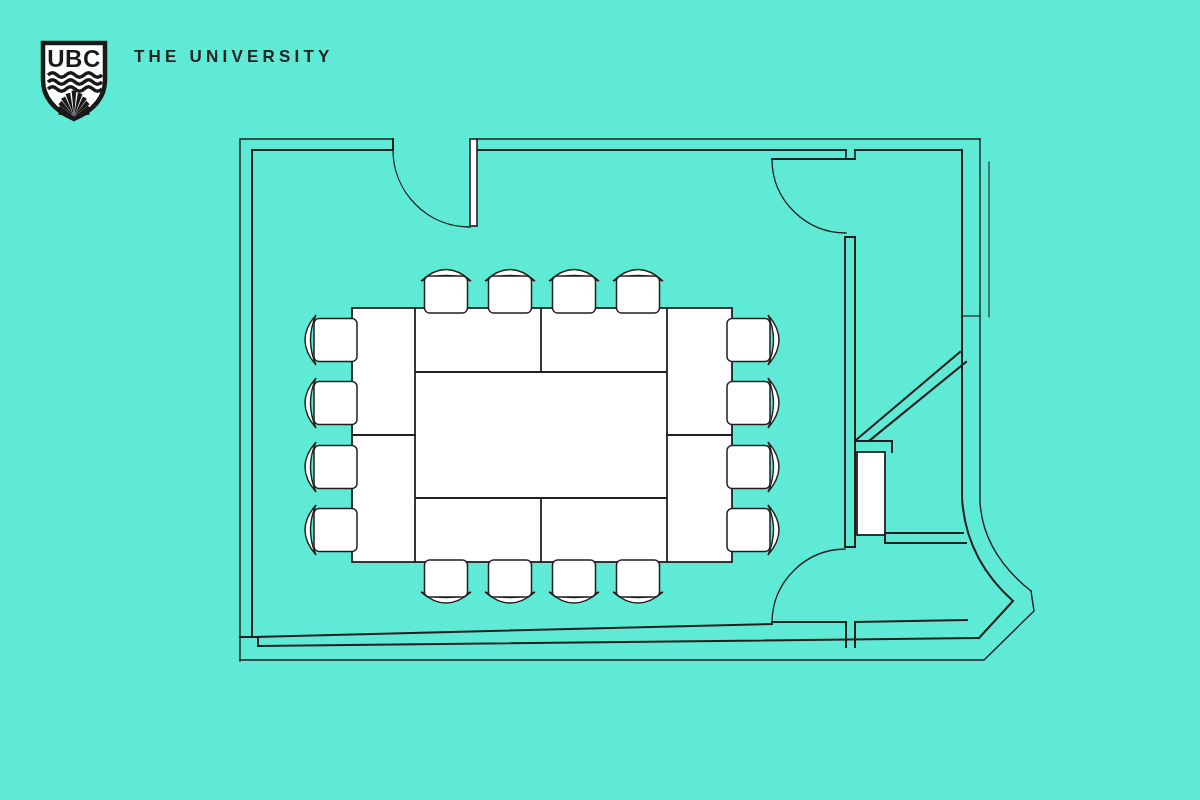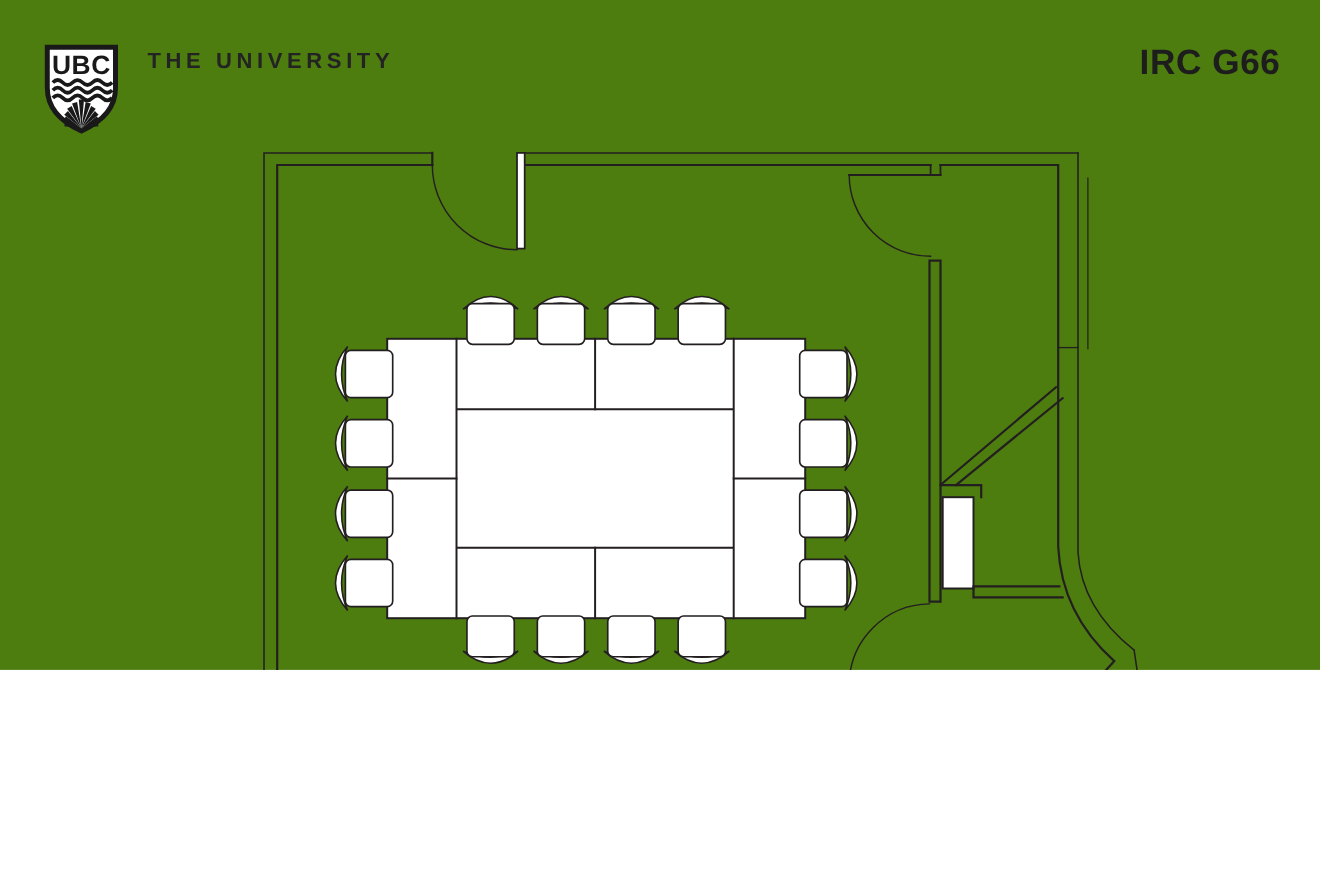--- a/index.html
+++ b/index.html
@@ -1,23 +1,23 @@
 <!DOCTYPE html>
 <html><head>
 <meta charset="utf-8">
 <style>
   html,body{margin:0;padding:0;background:#ffffff;}
   .page{
-    position:relative;width:1200px;height:609px;background:#4d7c0f;
+    position:relative;width:1200px;height:800px;background:#5eead4;
     font-family:"Liberation Sans",sans-serif;overflow:hidden;
   }
   .crest{position:absolute;left:40px;top:40px;}
   .wordmark{
     position:absolute;left:134px;top:42px;
-    font-size:20px;font-weight:700;letter-spacing:4.2px;line-height:29px;
+    font-size:17px;font-weight:700;letter-spacing:4.2px;line-height:29px;
     color:#232323;white-space:nowrap;
   }
   .room-label{
     position:absolute;top:38px;right:36px;
     font-size:32px;font-weight:700;letter-spacing:.5px;color:#1d1d1d;
   }
   .plan{position:absolute;left:0;top:0;}
   .plan path,.plan rect,.plan line,.plan polyline{vector-effect:none;}
 </style>
 </head>
@@ -45,21 +45,20 @@
         <polygon points="34,76.5 46.23294731452727,60.8729401357773 49.627059864222694,64.26705268547272" fill="#191919"></polygon>
         <polygon points="34,76.5 48.04204710660612,65.62153903091735 50.442047106606125,69.77846096908266" fill="#191919"></polygon>
         <polygon points="34,76.5 48.35068459923451,70.17008281781716 49.593016015726604,74.80652678400469" fill="#191919"></polygon>
       </g>
   </svg>
 
   <div class="wordmark">
     <div>THE UNIVERSITY</div>
   </div>
 
-  <div class="room-label">IRC G66</div>
 
   <svg class="plan" width="1200" height="800" viewBox="0 0 1200 800">
 
     <g fill="none" stroke="#231f20" stroke-width="1.4" stroke-linecap="square">
       <path d="M393,139 H240 V661"></path>
       <path d="M240,660 H984 L1034,611 L1031,591"></path>
       <path d="M980,139 V502 Q983,553 1031,591"></path>
       <path d="M477,139 H980"></path>
       <path stroke-width="1.1" d="M989,162 V317"></path>
       <path stroke-width="1.2" d="M962,316 H980"></path>

